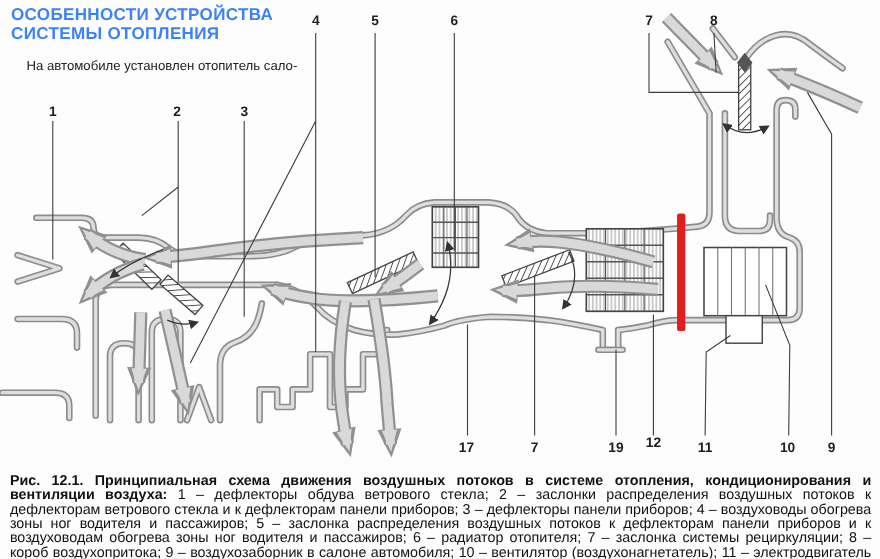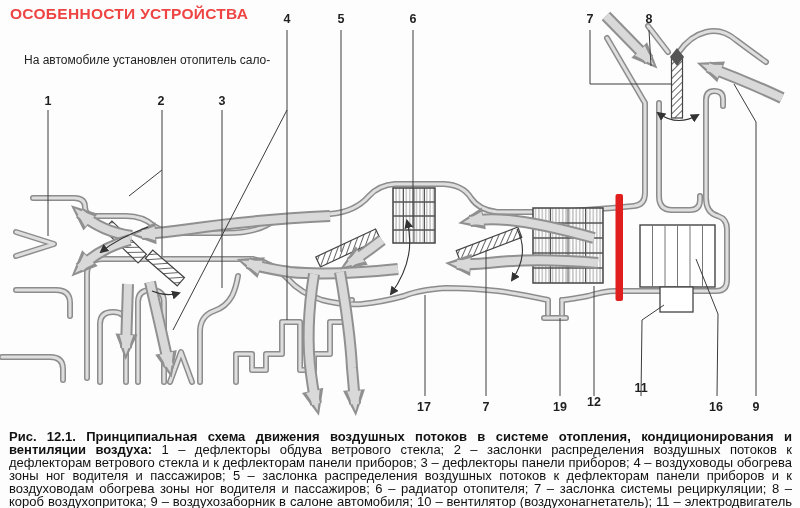--- a/index.html
+++ b/index.html
@@ -1,19 +1,19 @@
 <!DOCTYPE html>
 <html><head>
 <meta charset="utf-8">
 <style>
   html,body{margin:0;padding:0;background:#e9e9e9;}
   .stage{position:relative;width:800px;height:508px;background:#fdfdfd;overflow:hidden;
          font-family:"Liberation Sans","DejaVu Sans",sans-serif;color:#1a1a1a;}
   .title{position:absolute;left:10px;top:6px;width:300px;font-size:15.5px;font-weight:700;
-         line-height:16.5px;letter-spacing:.3px;color:#ef4444;}
+         line-height:16.5px;letter-spacing:.3px;color:#3b82f6;}
   .intro{position:absolute;left:10px;top:53px;width:270px;font-size:12px;line-height:15.5px;color:#222;}
   .intro .l1{display:block;text-indent:14px;}
   .intro .l2{display:block;}
   .callout{position:absolute;transform:translate(-50%,-50%);font-size:12.5px;font-weight:700;color:#1f1f1f;}
   .caption{position:absolute;left:9px;top:431px;width:783px;font-size:13px;line-height:12.9px;
            text-align:justify;color:#111;}
   .caption b{font-weight:700;}
   svg.diag{position:absolute;left:0;top:0;}
   .wallO{stroke:#8c8c8c;stroke-width:6;fill:none;stroke-linecap:round;stroke-linejoin:round;}
   .wallI{stroke:#dedede;stroke-width:3;fill:none;stroke-linecap:round;stroke-linejoin:round;}
@@ -23,20 +23,21 @@
   .leader{stroke:#3c3c3c;stroke-width:1;fill:none;}
   .comp{stroke:#444;fill:#fff;}
 </style>
 </head>
 <body>
 
 <div class="stage">
 
   <div class="title">
     <span>ОСОБЕННОСТИ УСТРОЙСТВА</span><br>
+    <span>СИСТЕМЫ ОТОПЛЕНИЯ</span>
   </div>
 
   <div class="intro">
     <span class="l1">На автомобиле установлен отопитель сало-</span>
   </div>
 
   <svg class="diag" width="800" height="508" viewBox="0 0 800 508">
     <defs>
       <pattern id="hatch" width="5" height="5" patternUnits="userSpaceOnUse" patternTransform="rotate(45)">
         <rect width="5" height="5" fill="#fff"></rect>
@@ -235,22 +236,22 @@
 
   <span class="callout" style="left:48px;top:101px">1</span>
   <span class="callout" style="left:161px;top:101px">2</span>
   <span class="callout" style="left:222px;top:101px">3</span>
   <span class="callout" style="left:287px;top:19px">4</span>
   <span class="callout" style="left:341px;top:19px">5</span>
   <span class="callout" style="left:413px;top:19px">6</span>
   <span class="callout" style="left:590px;top:19px">7</span>
   <span class="callout" style="left:649px;top:19px">8</span>
   <span class="callout" style="left:756px;top:407px">9</span>
-  <span class="callout" style="left:716px;top:407px">16</span>
-  <span class="callout" style="left:641px;top:388px">11</span>
+  <span class="callout" style="left:716px;top:407px">10</span>
+  <span class="callout" style="left:641px;top:407px">11</span>
   <span class="callout" style="left:594px;top:402px">12</span>
   <span class="callout" style="left:560px;top:407px">19</span>
   <span class="callout" style="left:486px;top:407px">7</span>
   <span class="callout" style="left:424px;top:407px">17</span>
 
   <div class="caption">
     <b>Рис. 12.1. Принципиальная схема движения воздушных потоков в системе отопления, кондиционирования и вентиляции воздуха:</b>
     <span>1 – дефлекторы обдува ветрового стекла; 2 – заслонки распределения воздушных потоков к дефлекторам ветрового стекла и к дефлекторам панели приборов; 3 – дефлекторы панели приборов; 4 – воздуховоды обогрева зоны ног водителя и пассажиров; 5 – заслонка распределения воздушных потоков к дефлекторам панели приборов и к воздуховодам обогрева зоны ног водителя и пассажиров; 6 – радиатор отопителя; 7 – заслонка системы рециркуляции; 8 – короб воздухопритока; 9 – воздухозаборник в салоне автомобиля; 10 – вентилятор (воздухонагнетатель); 11 – электродвигатель вентилятора; 12 – испаритель кондиционера; 13 – дренажное отверстие для слива конденсата; 14 – заслонка регулятора температуры; 15 – корпус блока системы отопления и кондиционирования</span>
   </div>
 

